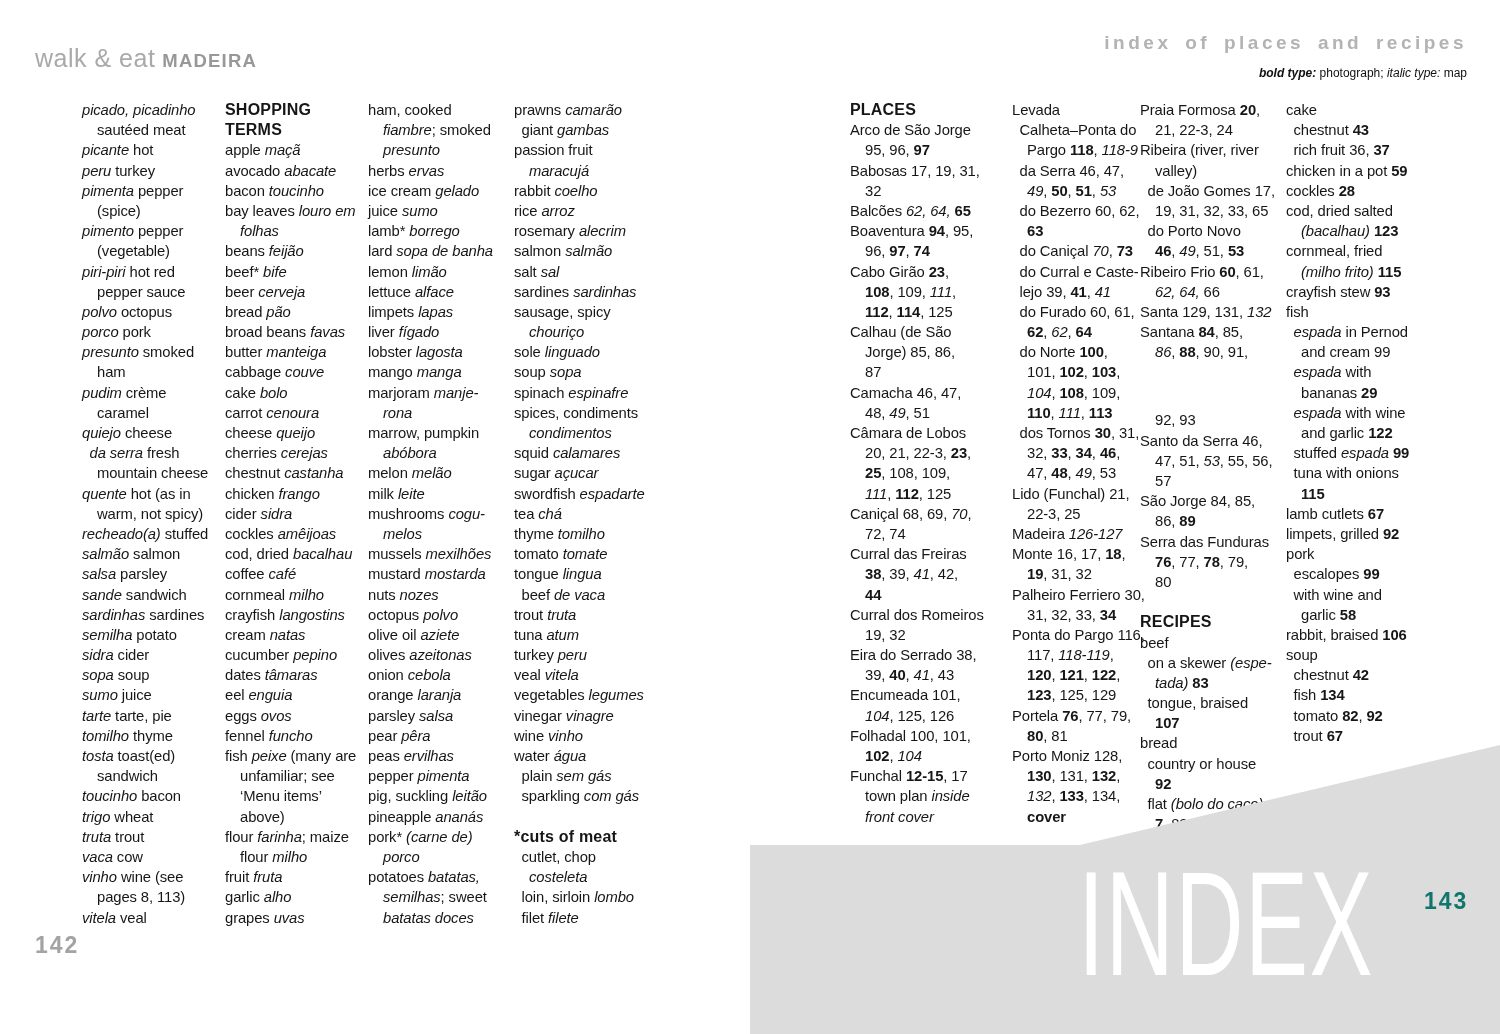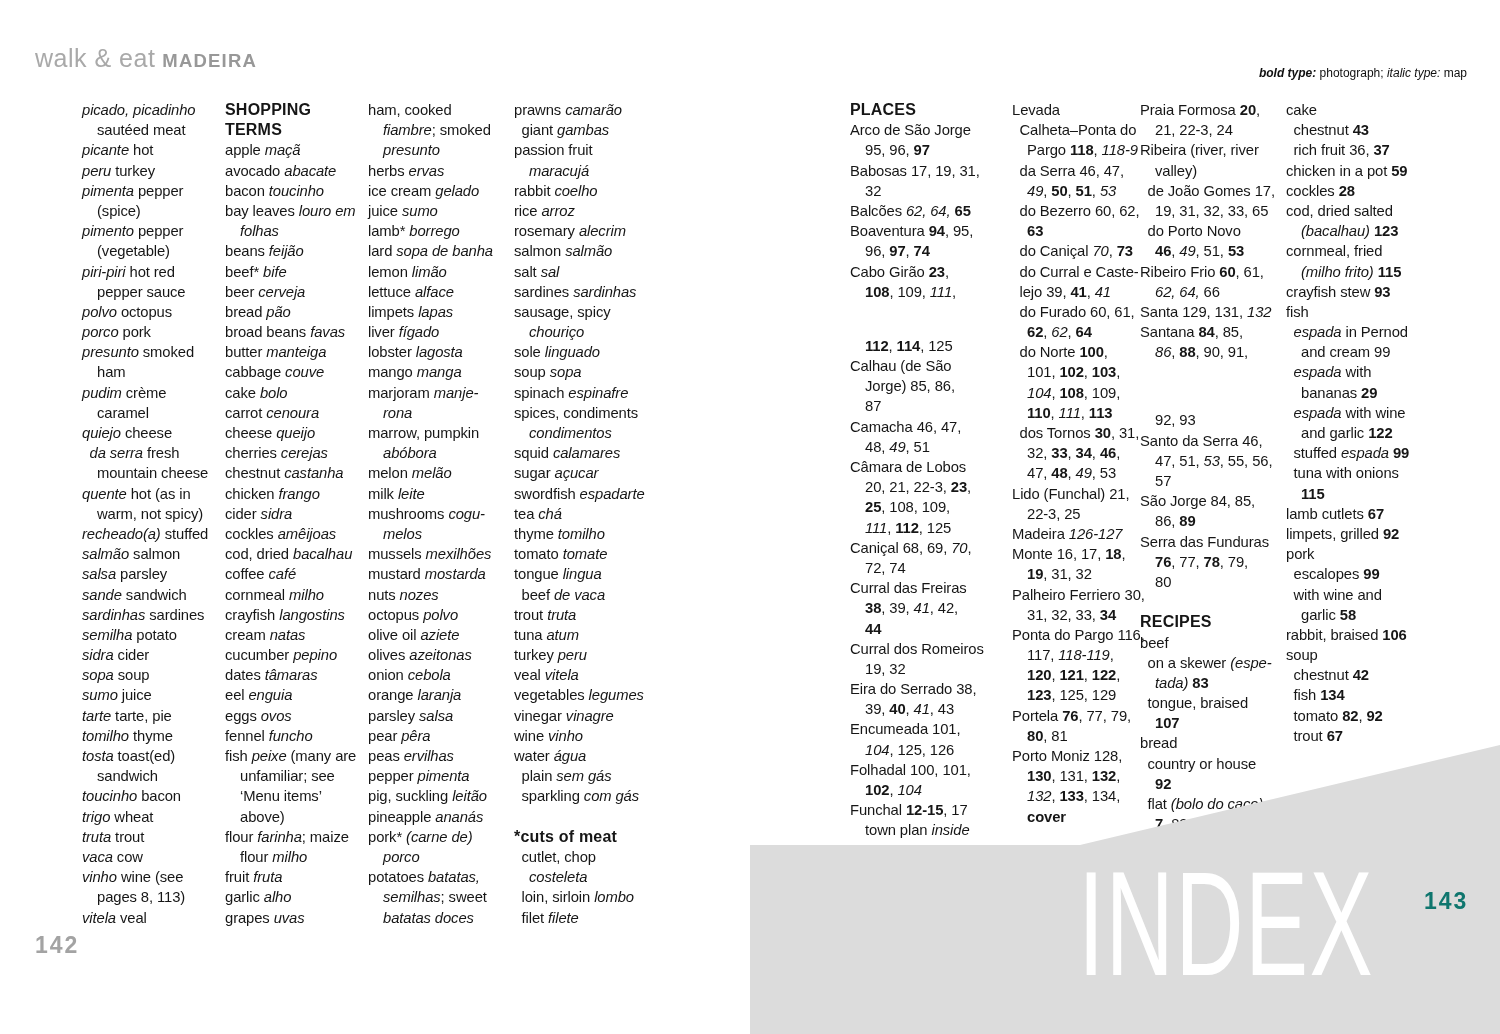--- a/index.html
+++ b/index.html
@@ -49,20 +49,21 @@
 </style>
 </head>
 <body>
 
 <div class="page">
 
   <div class="brand">
     <span class="brand-light">walk &amp; eat</span><span class="brand-bold">MADEIRA</span>
   </div>
 
+  <div class="index-header">index of places and recipes</div>
 
   <div class="legend">
     <span class="bl">bold type:</span><span> photograph; </span><span class="il">italic type:</span><span> map</span>
   </div>
 
   <div class="idx-col col1">
       <div class="line"><span class="s-i">picado, picadinho</span></div>
       <div class="line" style="padding-left: 15px;"><span>sautéed meat</span></div>
       <div class="line"><span class="s-i">picante</span><span> hot</span></div>
       <div class="line"><span class="s-i">peru</span><span> turkey</span></div>
@@ -237,21 +238,21 @@
       <div class="line"><span class="s-h">PLACES</span></div>
       <div class="line"><span>Arco de São Jorge</span></div>
       <div class="line" style="padding-left: 15px;"><span>95, 96, </span><span class="s-b">97</span></div>
       <div class="line"><span>Babosas 17, 19, 31,</span></div>
       <div class="line" style="padding-left: 15px;"><span>32</span></div>
       <div class="line"><span>Balcões </span><span class="s-i">62, 64,</span><span> </span><span class="s-b">65</span></div>
       <div class="line"><span>Boaventura </span><span class="s-b">94</span><span>, 95,</span></div>
       <div class="line" style="padding-left: 15px;"><span>96, </span><span class="s-b">97</span><span>, </span><span class="s-b">74</span></div>
       <div class="line"><span>Cabo Girão </span><span class="s-b">23</span><span>,</span></div>
       <div class="line" style="padding-left: 15px;"><span class="s-b">108</span><span>, 109, </span><span class="s-i">111</span><span>,</span></div>
-      <div class="line" style="padding-left: 15px; margin-top: 34px;"><span class="s-b">112</span><span>, </span><span class="s-b">114</span><span>, 125</span></div>
+      <div class="line" style="padding-left: 15px;"><span class="s-b">112</span><span>, </span><span class="s-b">114</span><span>, 125</span></div>
       <div class="line"><span>Calhau (de São</span></div>
       <div class="line" style="padding-left: 15px;"><span>Jorge) 85, 86,</span></div>
       <div class="line" style="padding-left: 15px;"><span>87</span></div>
       <div class="line"><span>Camacha 46, 47,</span></div>
       <div class="line" style="padding-left: 15px;"><span>48, </span><span class="s-i">49</span><span>, 51</span></div>
       <div class="line"><span>Câmara de Lobos</span></div>
       <div class="line" style="padding-left: 15px;"><span>20, 21, 22-3, </span><span class="s-b">23</span><span>,</span></div>
       <div class="line" style="padding-left: 15px;"><span class="s-b">25</span><span>, 108, 109,</span></div>
       <div class="line" style="padding-left: 15px;"><span class="s-i">111</span><span>, </span><span class="s-b">112</span><span>, 125</span></div>
       <div class="line"><span>Caniçal 68, 69, </span><span class="s-i">70</span><span>,</span></div>

